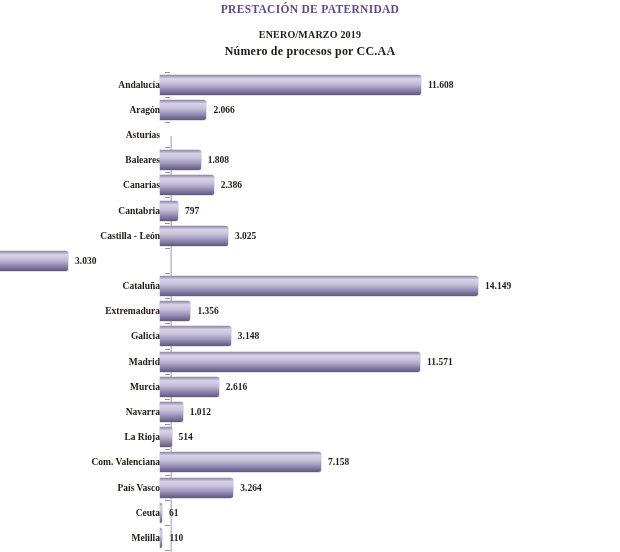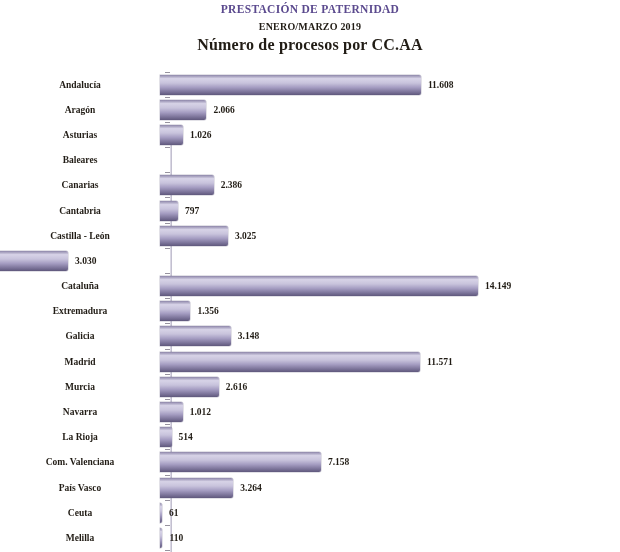--- a/index.html
+++ b/index.html
@@ -16,29 +16,29 @@
   
   .header { position: absolute; top: 0; left: 0; width: 100%; text-align: center; }
   .title {
     margin-top: 3px;
     font-size: 11.5px;
     font-weight: bold;
     letter-spacing: 0.3px;
     color: #5b4a8e;
   }
   .subtitle {
-    margin-top: 6px;
+    margin-top: 14px;
     font-size: 10px;
     font-weight: bold;
     color: #211c15;
     letter-spacing: 0.2px;
   }
   .subtitle2 {
     margin-top: 4px;
-    font-size: 16px;
+    font-size: 12px;
     font-weight: bold;
     color: #211c15;
     letter-spacing: 0.2px;
   }
 
   
   .chart {
     position: absolute;
     top: 72px;
     left: 0;
@@ -74,21 +74,21 @@
     content: "";
     position: absolute;
     left: 165px;
     bottom: -0.5px;
     width: 5px;
     height: 1px;
     background: #97939f;
   }
   .cat-label {
     width: 160px;
-    text-align: center;
+    text-align: right;
     font-size: 9.5px;
     font-weight: bold;
     color: #211c15;
     white-space: nowrap;
     flex: none;
   }
   .bar-wrap {
     display: flex;
     align-items: center;
     height: 100%;
@@ -142,28 +142,28 @@
   <div class="row">
     <div class="cat-label">Aragón</div>
     <div class="bar-wrap">
       <div class="bar" style="width: 46.4335px;"></div>
       <span class="value-label">2.066</span>
     </div>
   </div>
 
   <div class="row">
     <div class="cat-label">Asturias</div>
-    <div class="bar-wrap">
-      <div class="bar" style="width: 23.0594px;"></div>
-      <span class="value-label">1.026</span>
-    </div>
   </div>
 
   <div class="row">
     <div class="cat-label">Baleares</div>
+    <div class="bar-wrap">
+      <div class="bar" style="width: 40.635px;"></div>
+      <span class="value-label">1.808</span>
+    </div>
   </div>
 
   <div class="row">
     <div class="cat-label">Canarias</div>
     <div class="bar-wrap">
       <div class="bar" style="width: 53.6256px;"></div>
       <span class="value-label">2.386</span>
     </div>
   </div>
 

